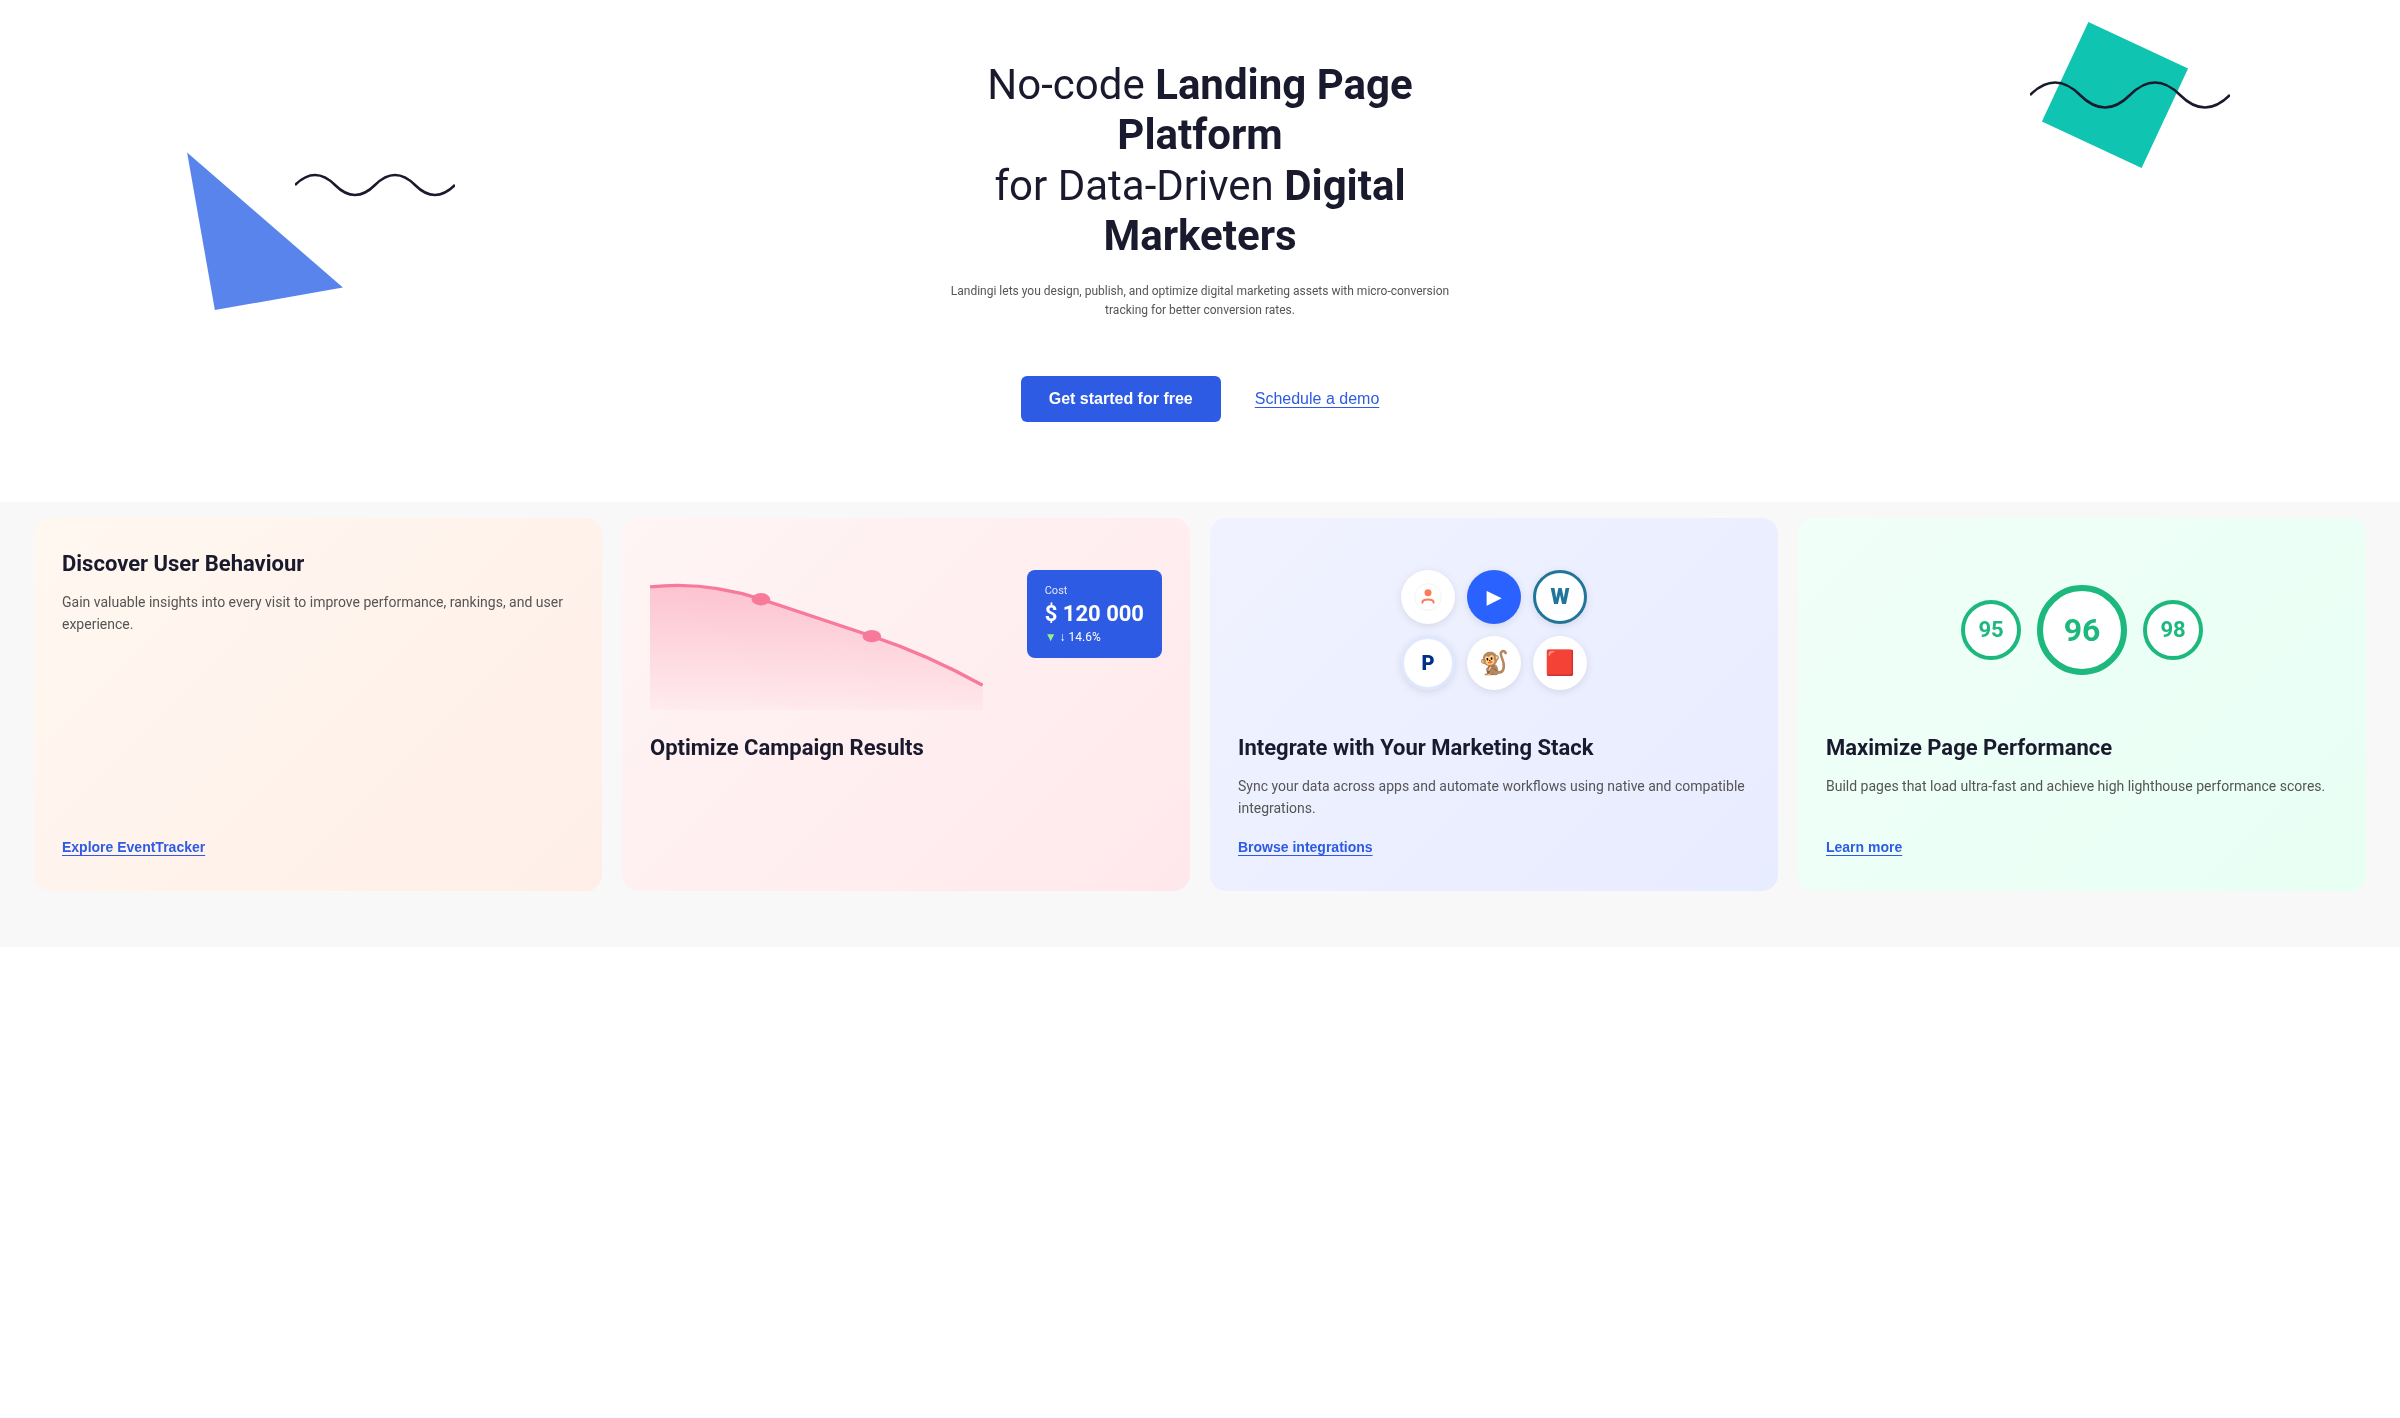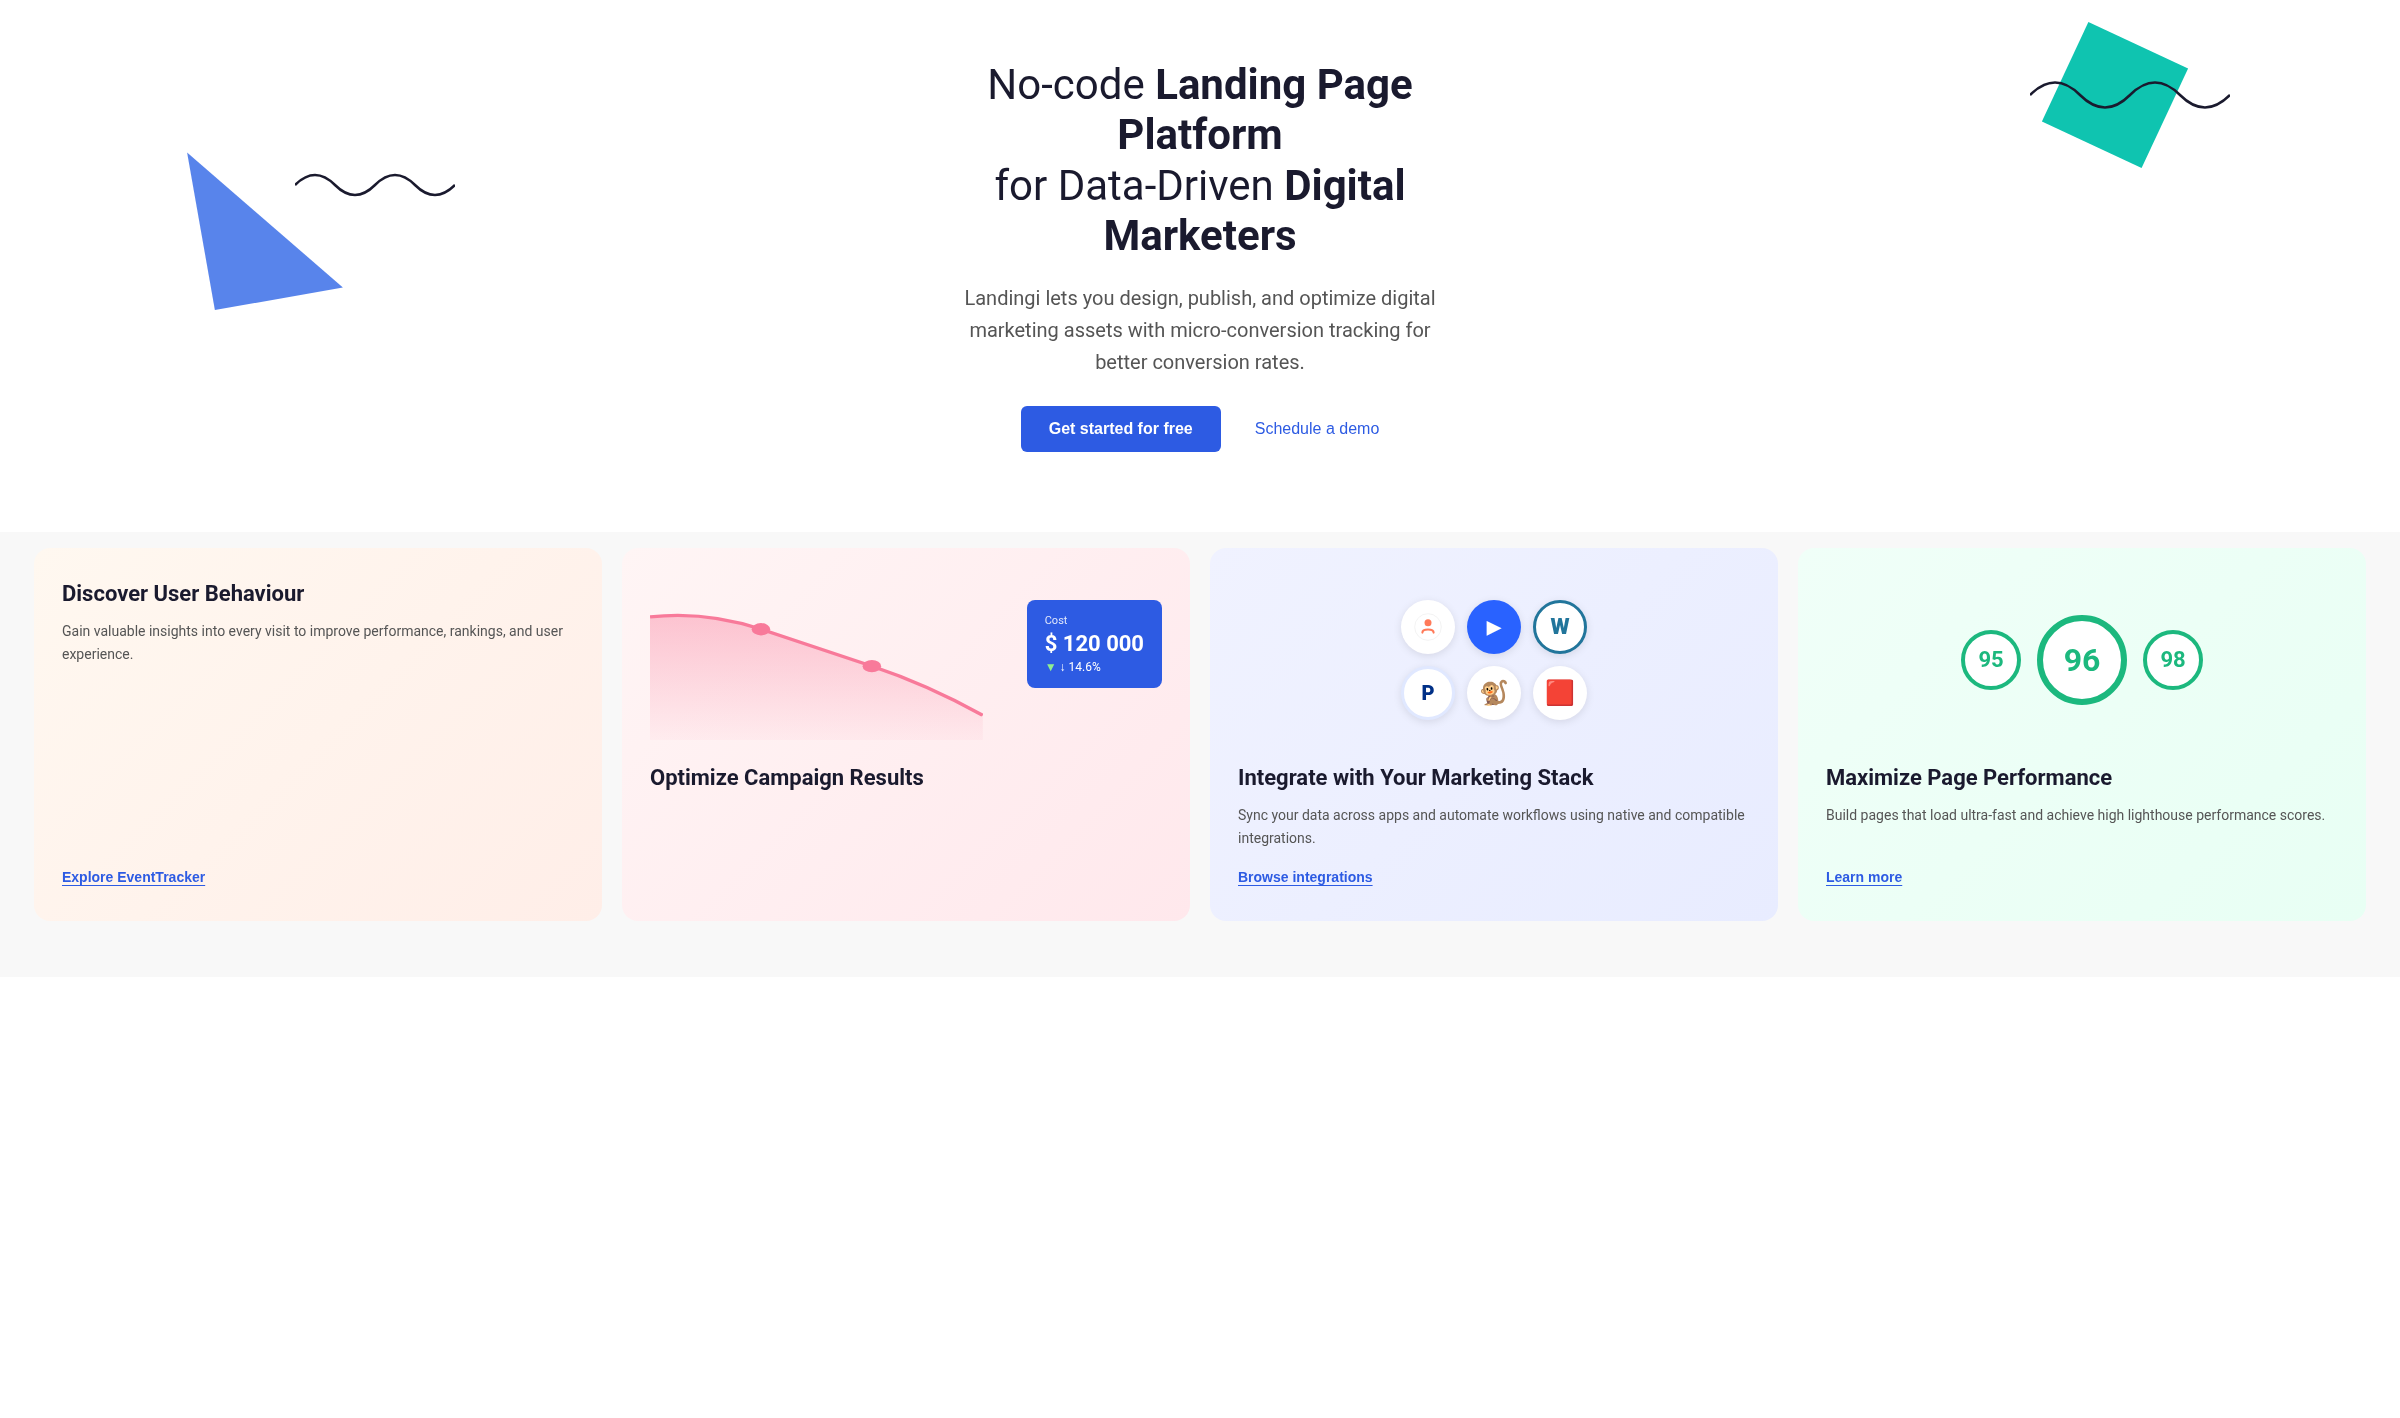--- a/index.html
+++ b/index.html
@@ -27,24 +27,24 @@
     }
     .hero-title {
       font-size: 42px;
       line-height: 1.2;
       color: #1a1a2e;
       margin-bottom: 20px;
     }
     .hero-title .normal { font-weight: 400; }
     .hero-title .bold { font-weight: 700; }
     .hero-subtitle {
-      font-size: 20px;
+      font-size: 12px;
       color: #555;
       line-height: 1.6;
-      margin-bottom: 28px;
+      margin-bottom: 56px;
       max-width: 500px;
       margin-left: auto;
       margin-right: auto;
     }
     .hero-buttons {
       display: flex;
       gap: 34px;
       justify-content: center;
       align-items: center;
     }
@@ -58,20 +58,21 @@
       border-radius: 6px;
       cursor: pointer;
     }
     .btn-secondary {
       background: transparent;
       color: #2d5be3;
       border: none;
       font-size: 16px;
       font-weight: 500;
       cursor: pointer;
+      text-decoration: underline;
       text-underline-offset: 3px;
     }
 
     
     .deco-triangle {
       position: absolute;
       left: 200px;
       top: 140px;
       width: 0;
       height: 0;

